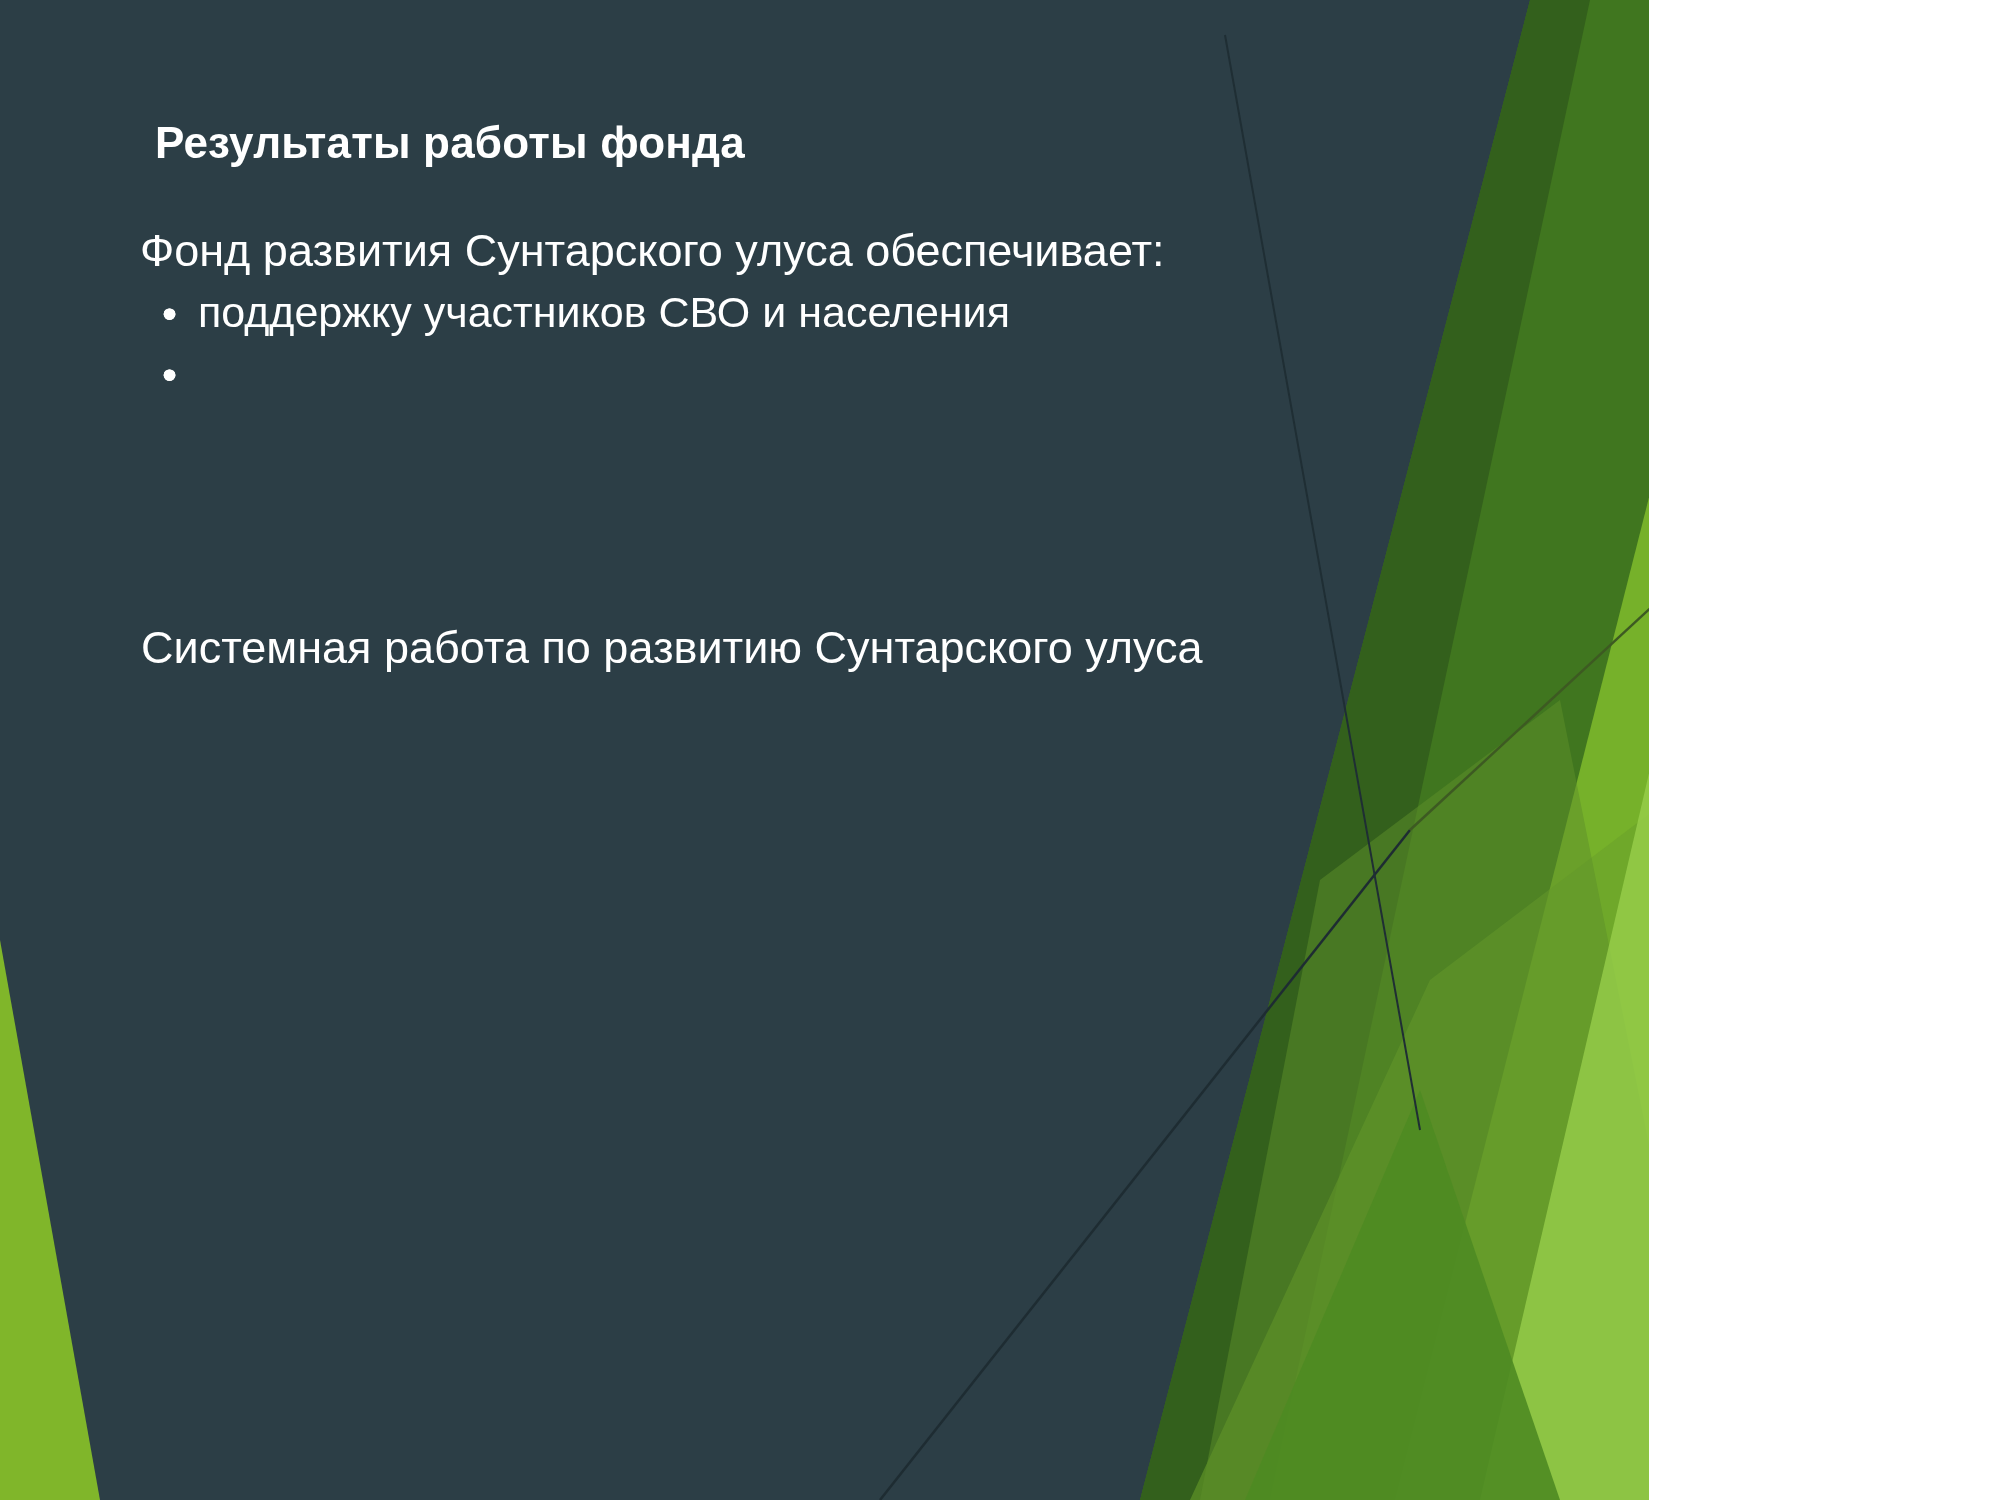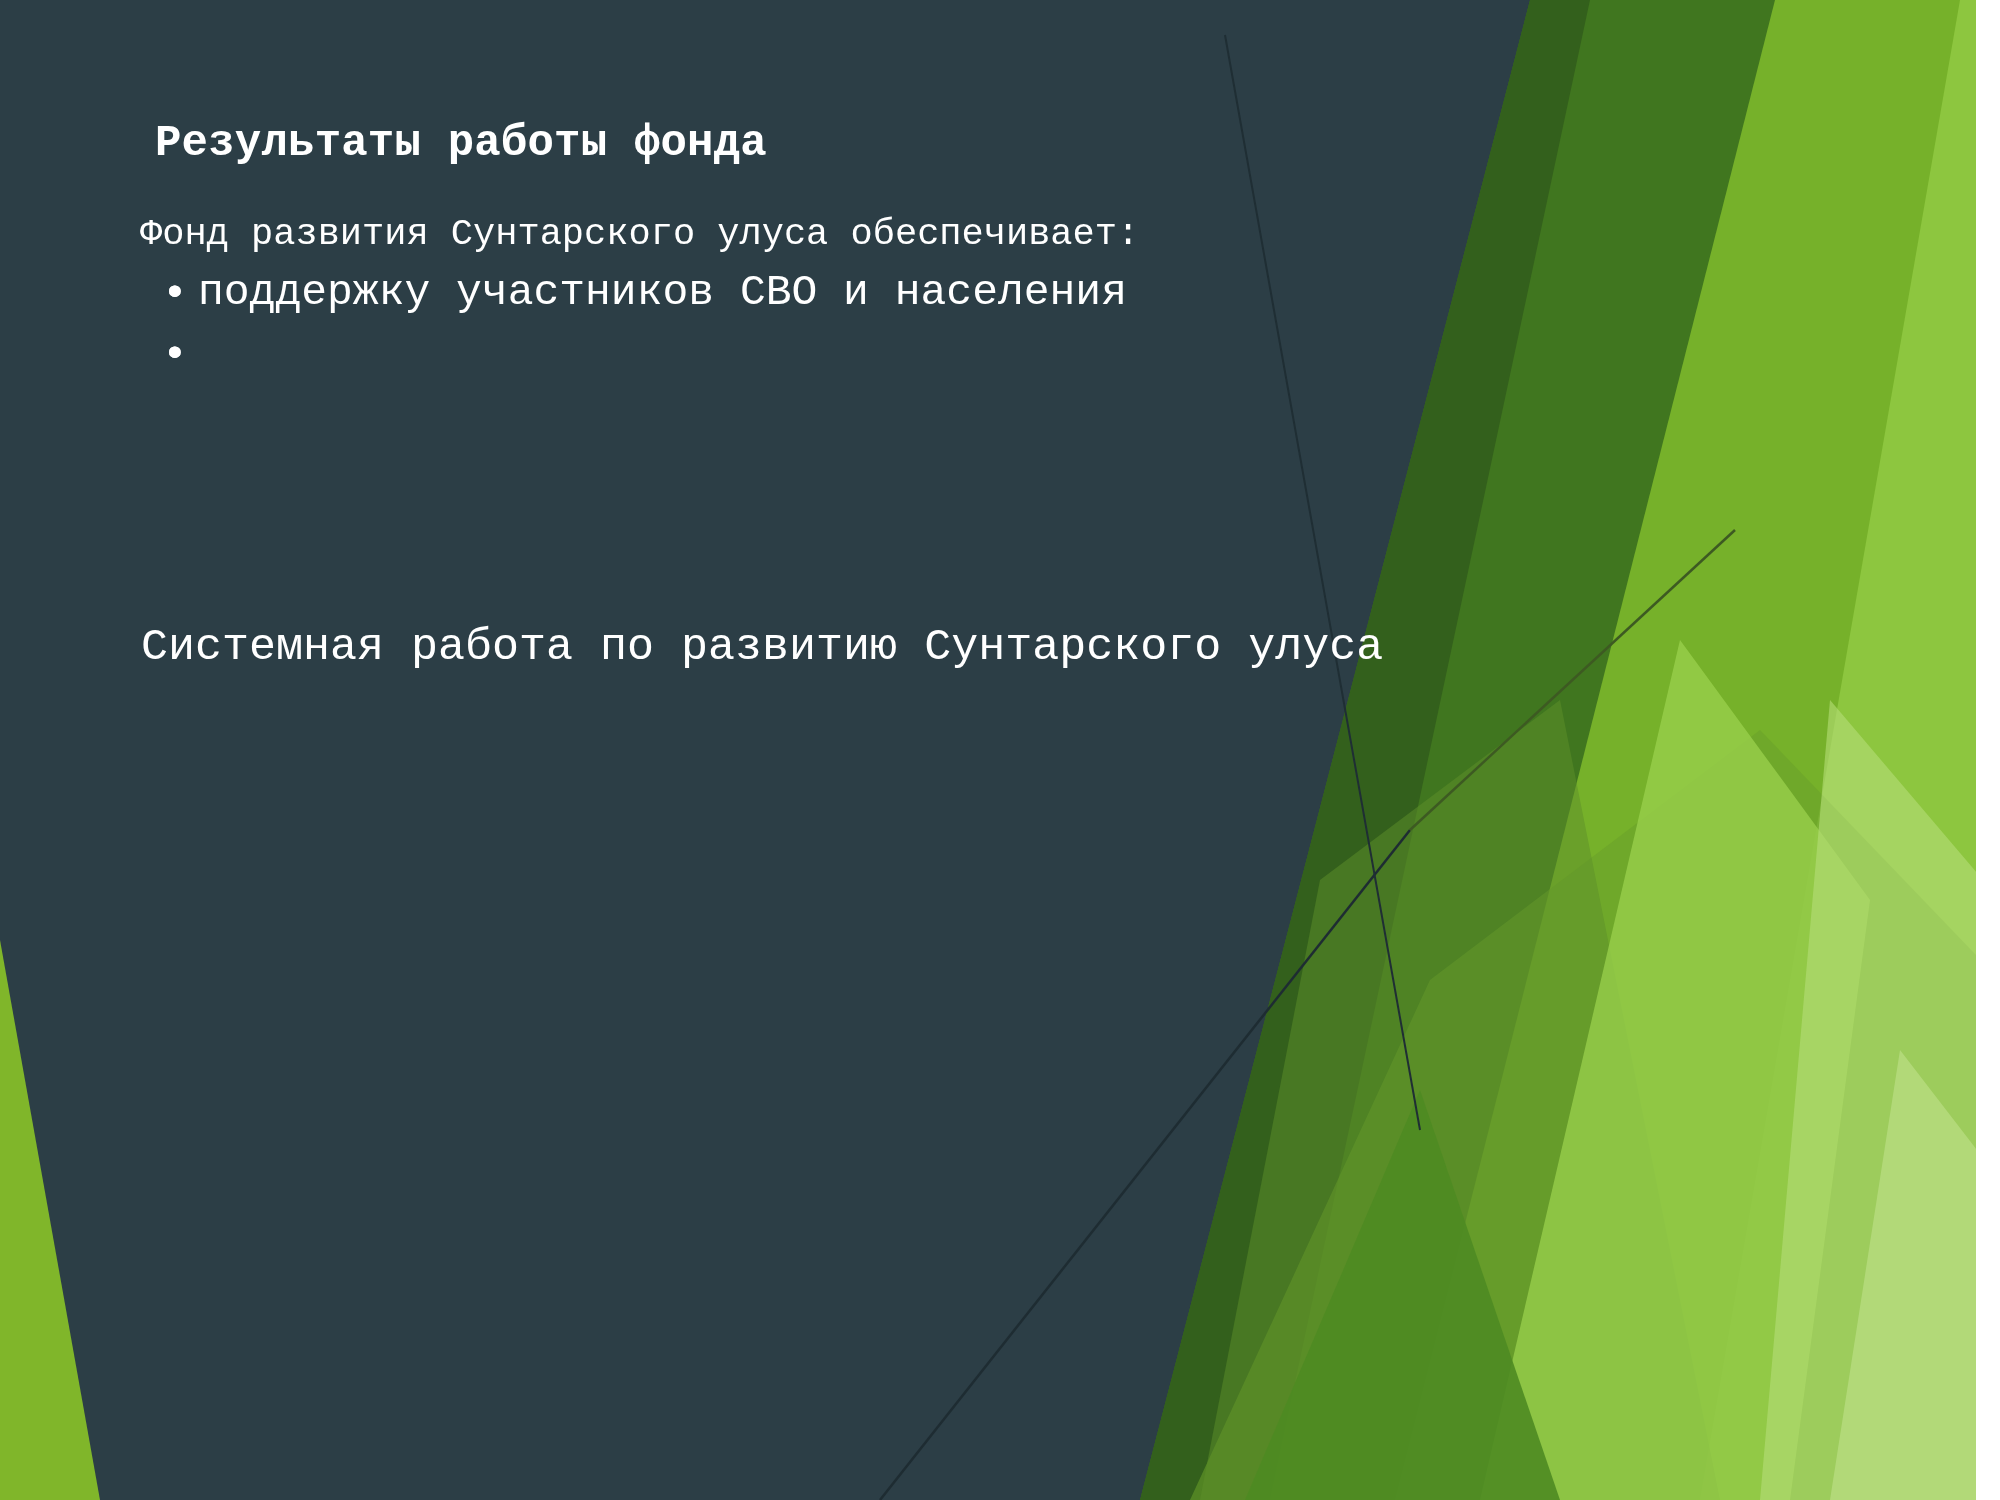--- a/index.html
+++ b/index.html
@@ -2,25 +2,25 @@
 <html><head>
 <meta charset="utf-8">
 <style>
   html, body {
     margin: 0;
     padding: 0;
     background: #ffffff;
   }
   .slide {
     position: relative;
-    width: 1976px;
+    width: 1649px;
     height: 1500px;
     overflow: hidden;
     background: #404040;
-    font-family: Liberation Mono, monospace;
+    font-family: Liberation Sans, sans-serif;
   }
   .bg-svg {
     position: absolute;
     top: 0;
     left: 0;
     width: 2000px;
     height: 1500px;
     display: block;
   }
   .content {
@@ -41,24 +41,24 @@
     letter-spacing: 0.2px;
     white-space: nowrap;
   }
   .body-block {
     position: absolute;
     left: 140px;
     top: 212px;
     width: 1280px;
   }
   .intro-line {
-    font-size: 37px;
+    font-size: 45px;
     color: #ffffff;
     line-height: 1.0;
-    margin: 4px 0 8px 0;
+    margin: 16px 0 8px 0;
     white-space: nowrap;
   }
   ul.bullets {
     list-style: none;
     margin: 0;
     padding: 0;
   }
   ul.bullets li {
     position: relative;
     font-size: 43px;

